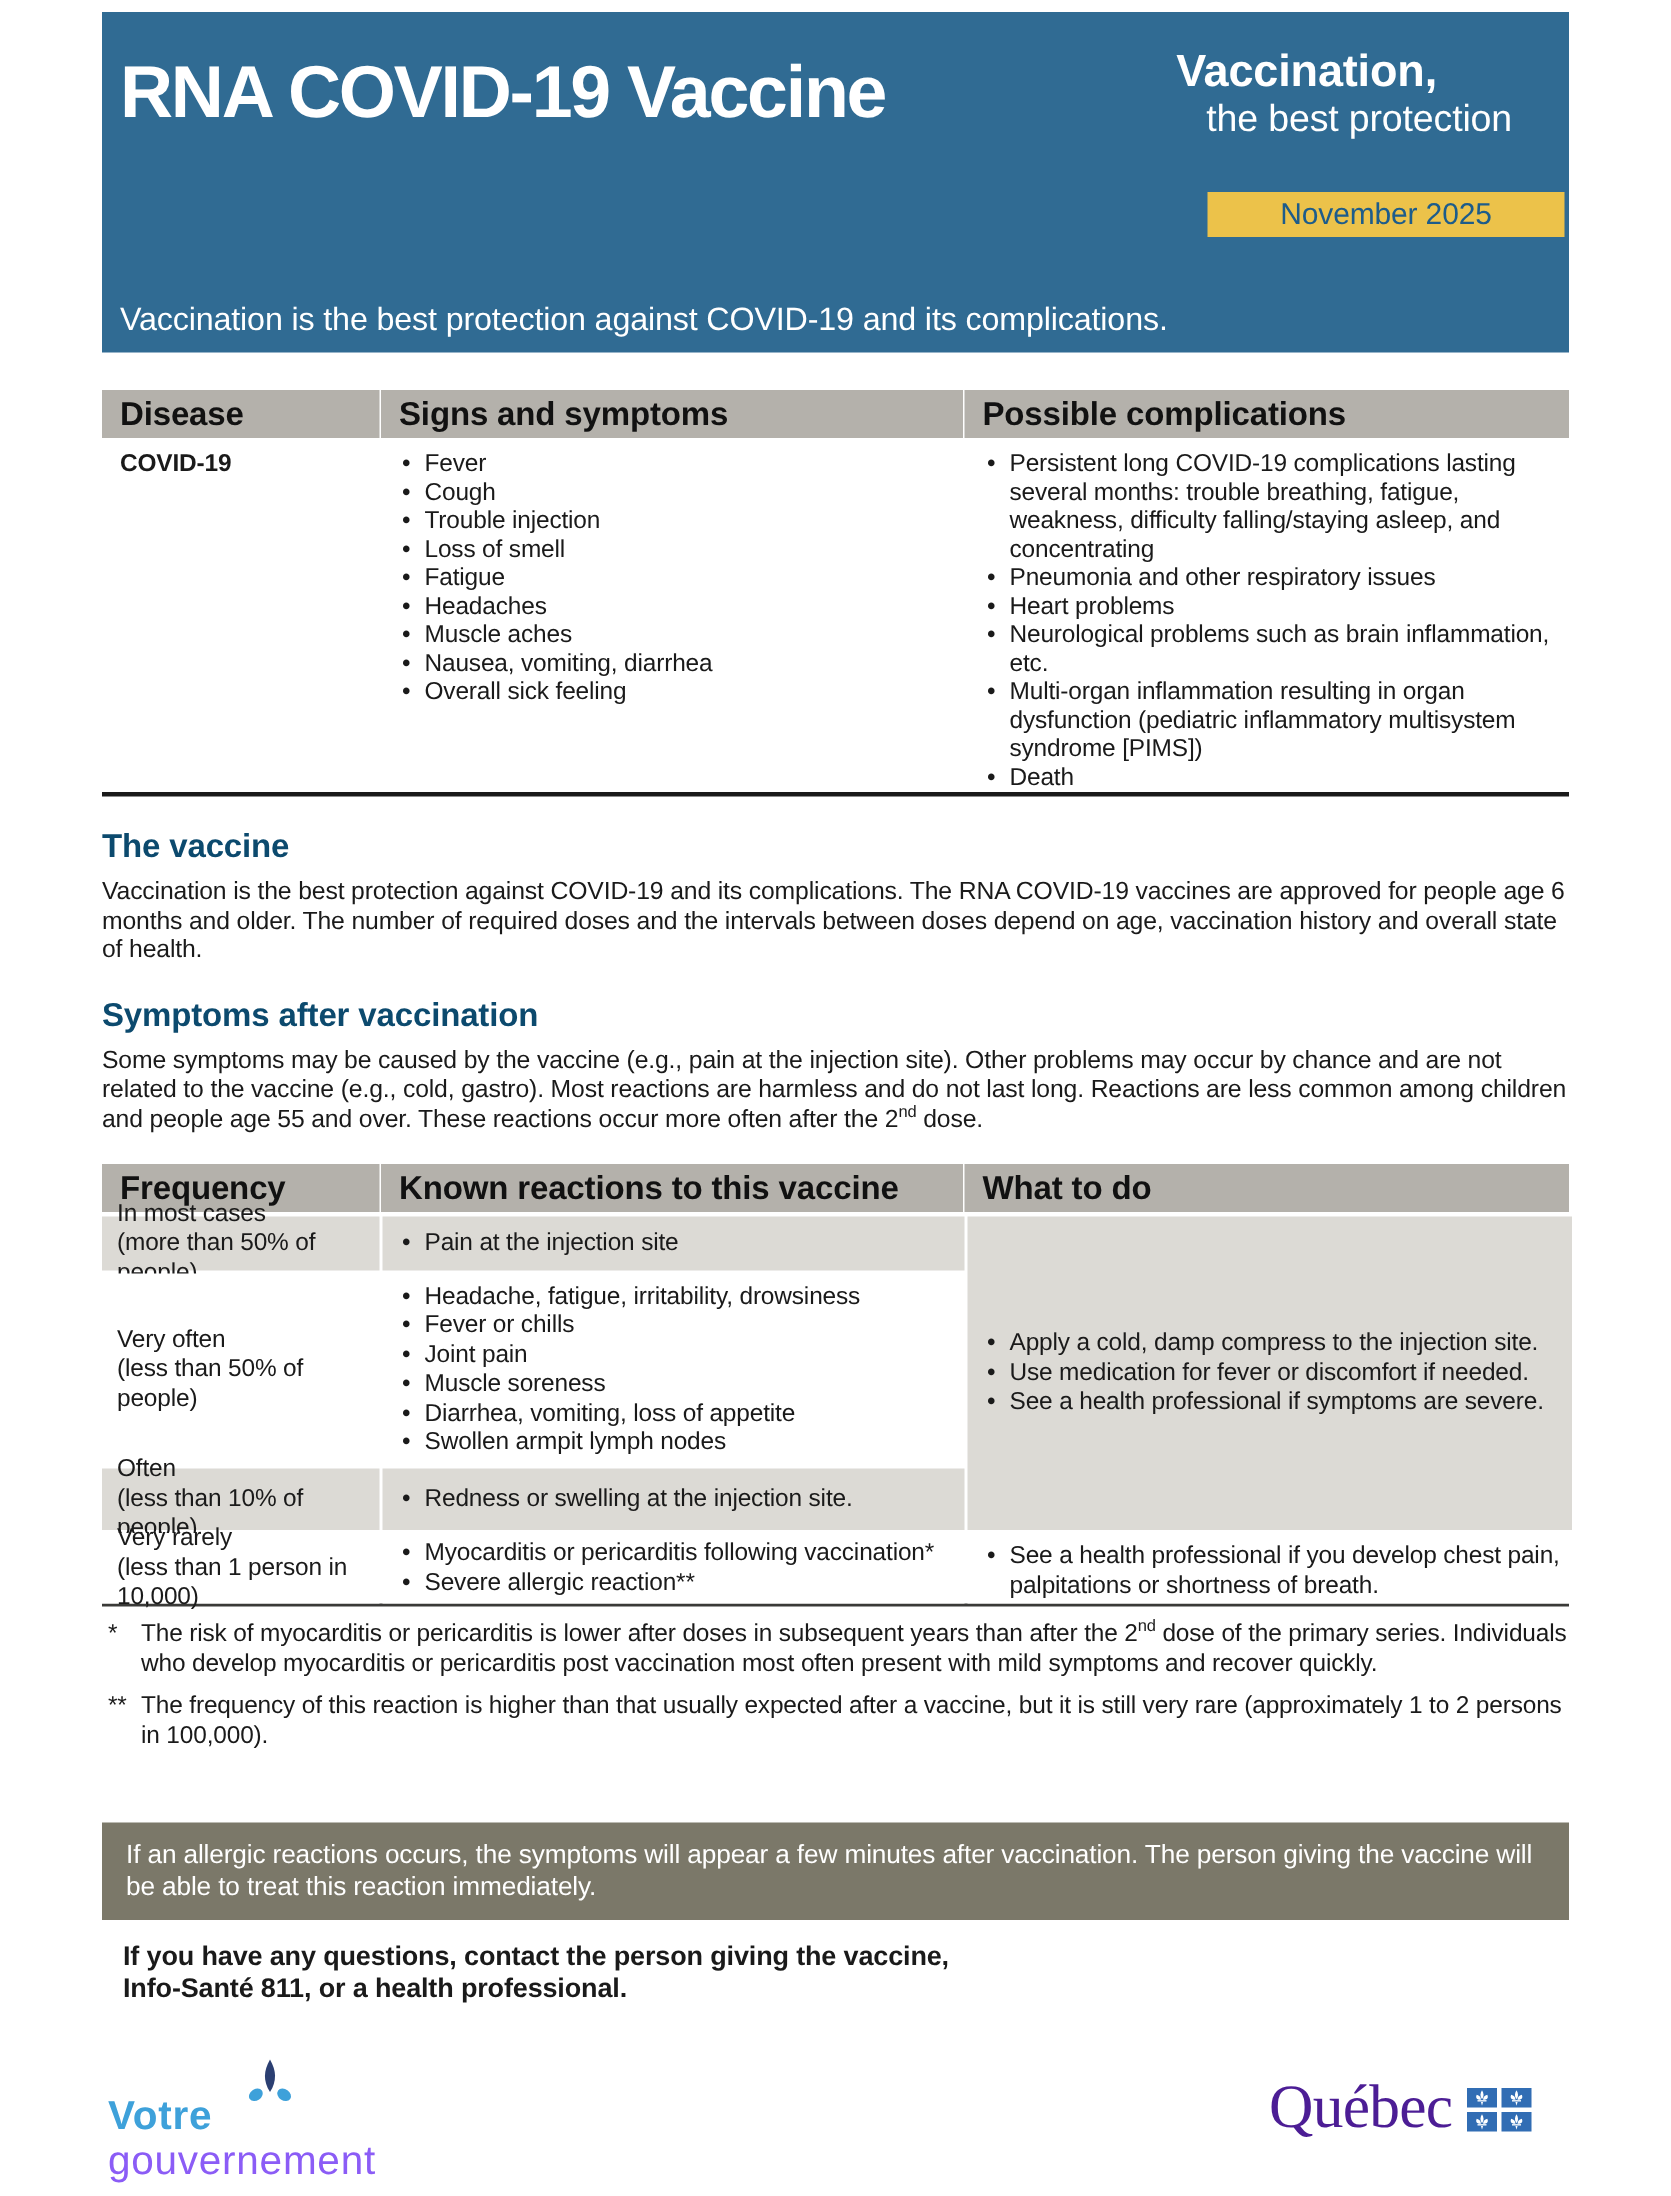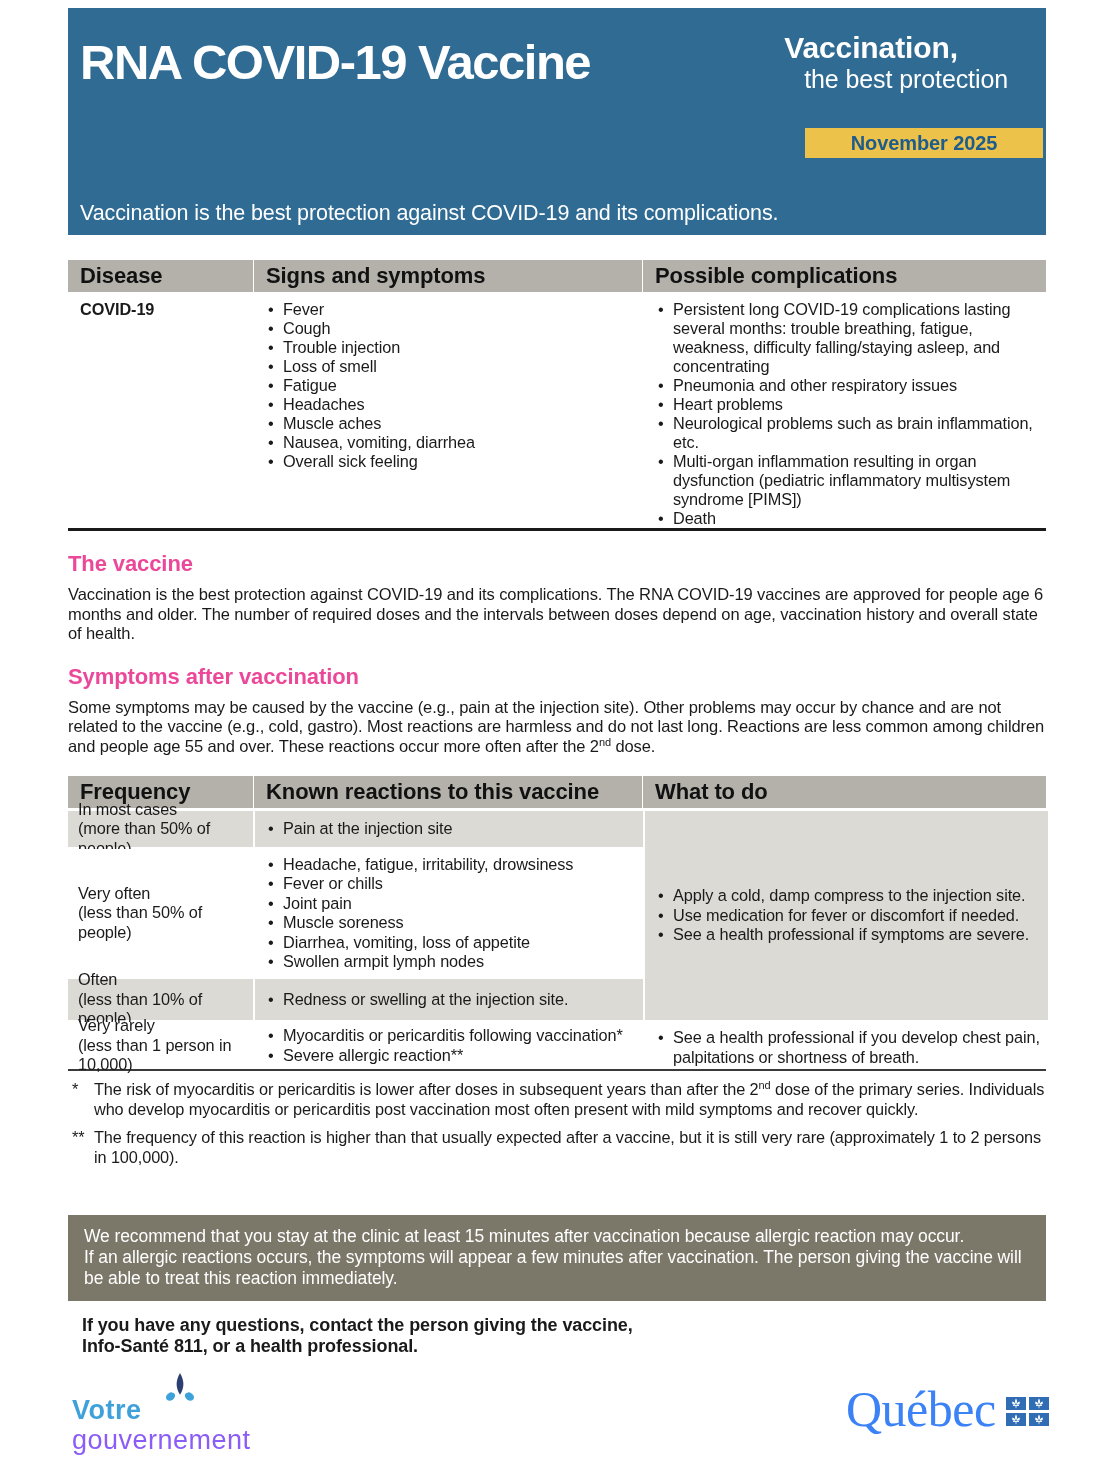--- a/index.html
+++ b/index.html
@@ -16,21 +16,21 @@
   }
   .doc-title {
     position:absolute; left:12px; top:26px; font-size:49px; font-weight:700;
     letter-spacing:-1.5px; white-space:nowrap;
   }
   .brand { position:absolute; top:24px; right:38px; text-align:right; line-height:1.05; }
   .brand-line1 { font-size:30px; font-weight:700; margin-right:50px; }
   .brand-line2 { font-size:25px; font-weight:400; margin-top:2px; }
   .date-badge {
     position:absolute; right:3px; top:120px; width:238px; height:30px;
-    background:#ecc24a; color:#1d5c8b; font-size:20px; font-weight:700;
+    background:#ecc24a; color:#1d5c8b; font-size:20px; font-weight:400;
     display:flex; align-items:center; justify-content:center;
   }
   .intro-tagline {
     position:absolute; left:12px; bottom:9px; font-size:21.5px; font-weight:400;
   }
 
   
   .tbl { margin-top:25px; }
   .tbl-head { display:grid; grid-template-columns:185px 388px 403px; gap:1px; margin-bottom:3px; }
   .tbl-head > div {
@@ -43,21 +43,21 @@
 
   
   .dtable-body {
     display:grid; grid-template-columns:185px 388px 403px; gap:2px;
     border-bottom:3px solid #1a1a1a; min-height:172px;
   }
   .dtable-body > div { background:#fff; padding-top:5px; font-size:16.3px; line-height:19px; }
   .disease-name { font-weight:700; padding-left:12px; }
 
   
-  h2.section-heading { margin:20px 0 0 0; font-size:22px; font-weight:700; color:#ec4899; }
+  h2.section-heading { margin:20px 0 0 0; font-size:22px; font-weight:700; color:#0c4a6e; }
   p.body-para { margin:8px 0 0 0; font-size:16.5px; line-height:19.5px; }
   sup.sp { font-size:11px; line-height:0; vertical-align:super; }
 
   
   .rtbl { margin-top:20px; }
   .rtable-body {
     display:grid; grid-template-columns:185px 388px 403px;
     grid-template-rows:36px 128px 41px 47px; gap:2px;
     border-bottom:2px solid #3a3a38; background:#fff;
   }
@@ -85,21 +85,21 @@
   
   .questions-note { margin:14px 0 0 14px; font-size:18px; font-weight:700; line-height:21px; }
 
   
   .gov-logo { position:absolute; left:72px; top:1374px; line-height:1; }
   .gov-votre { font-size:27px; font-weight:700; color:#3ea1da; letter-spacing:0.5px;margin-top:23px; }
   .gov-fleur { position:absolute; left:88px; top:-2px; }
   .gov-gouvernement { font-size:27px; font-weight:400; color:#8b5cf6; margin-top:3px; letter-spacing:0.5px; }
 
   .quebec-logo { position:absolute; left:846px; top:1380px; display:flex; align-items:center; gap:10px; }
-  .quebec-word { font-family:"Liberation Serif", serif; font-size:50px; color:#3b82f6; letter-spacing:-0.5px; }
+  .quebec-word { font-family:"Liberation Serif", serif; font-size:41px; color:#4c1d95; letter-spacing:-0.5px; }
   .flag-grid { display:grid; grid-template-columns:20px 20px; grid-template-rows:13px 13px; gap:3px; margin-top:4px; }
   .flag { background:#316db4; display:flex; align-items:center; justify-content:center; }
 </style>
 </head>
 <body>
 
 <div class="page">
   <div class="content">
 
     <div class="header-band">
@@ -216,21 +216,20 @@
         <div class="fn-marker">*</div>
         <div><span>The risk of myocarditis or pericarditis is lower after doses in subsequent years than after the 2</span><sup class="sp">nd</sup><span> dose of the primary series. Individuals who develop myocarditis or pericarditis post vaccination most often present with mild symptoms and recover quickly.</span></div>
       </div>
       <div class="footnote">
         <div class="fn-marker">**</div>
         <div>The frequency of this reaction is higher than that usually expected after a vaccine, but it is still very rare (approximately 1 to 2 persons in 100,000).</div>
       </div>
     </div>
 
     <div class="notice-box">
-      <p>We recommend that you stay at the clinic at least 15 minutes after vaccination because allergic reaction may occur.</p>
       <p>If an allergic reactions occurs, the symptoms will appear a few minutes after vaccination. The person giving the vaccine will be able to treat this reaction immediately.</p>
     </div>
 
     <div class="questions-note">
       <div>If you have any questions, contact the person giving the vaccine,</div>
       <div>Info-Santé 811, or a health professional.</div>
     </div>
 
   </div>
 

